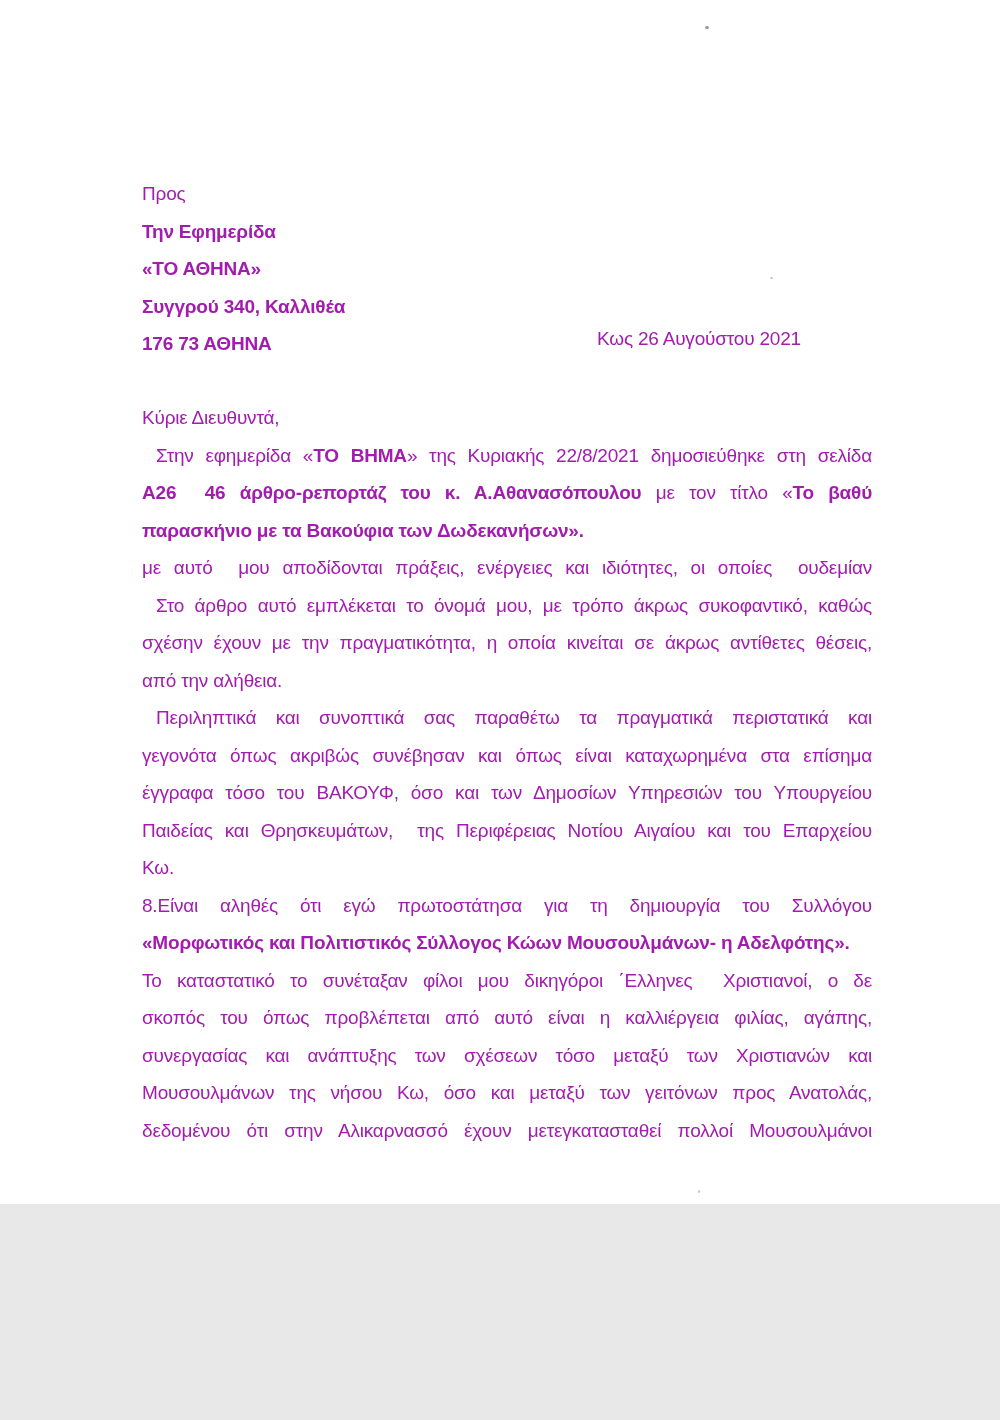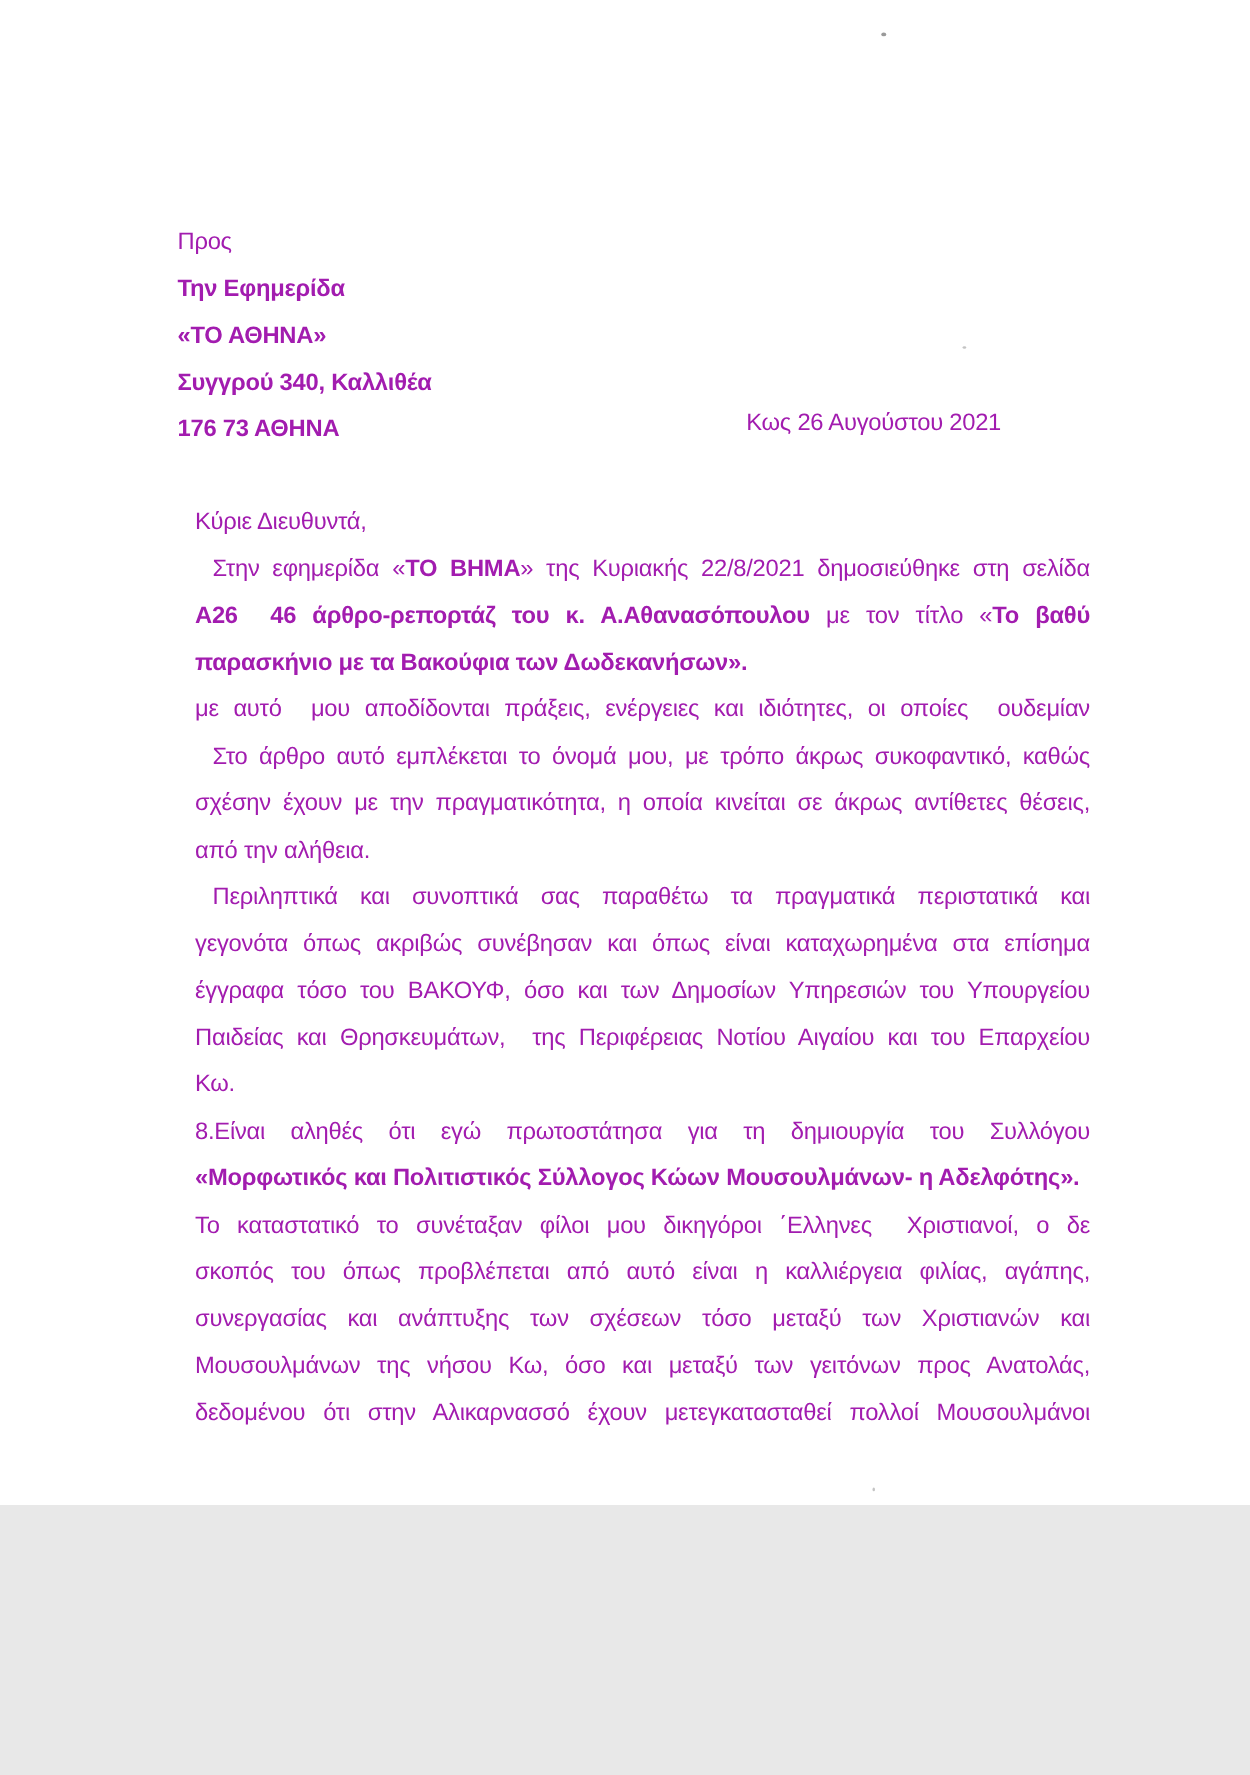--- a/index.html
+++ b/index.html
@@ -40,21 +40,20 @@
     position: absolute;
     left: 142px;
     top: 399px;
     width: 730px;
   }
   .line {
     font-size: 19px;
     line-height: 37.5px;
     letter-spacing: -0.2px;
     white-space: nowrap;
-    margin-left: 14px;
   }
   .line.justify {
     white-space: normal;
     text-align: justify;
     -moz-text-align-last: justify;
     text-align-last: justify;
   }
   .line.indent {
     text-indent: 14px;
   }

